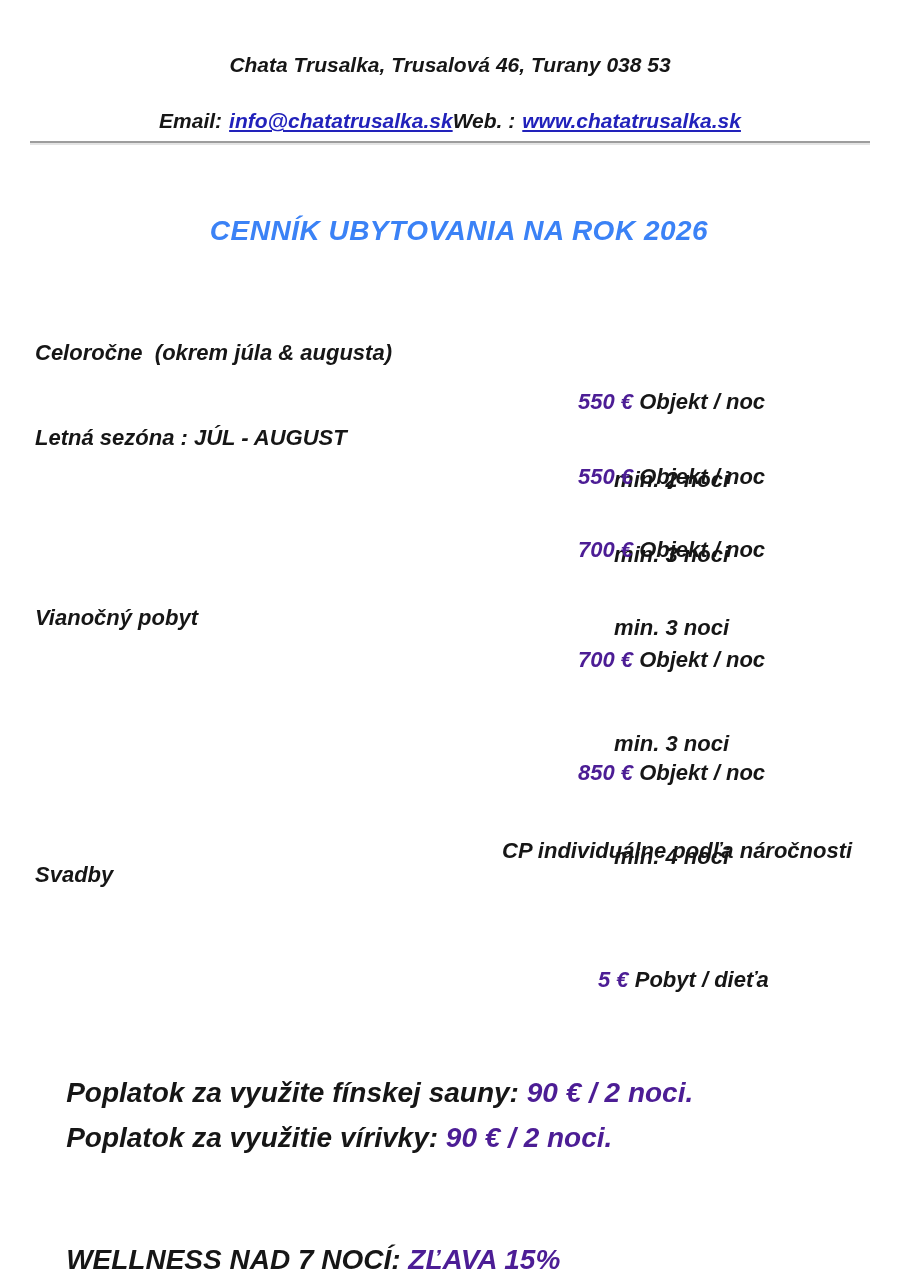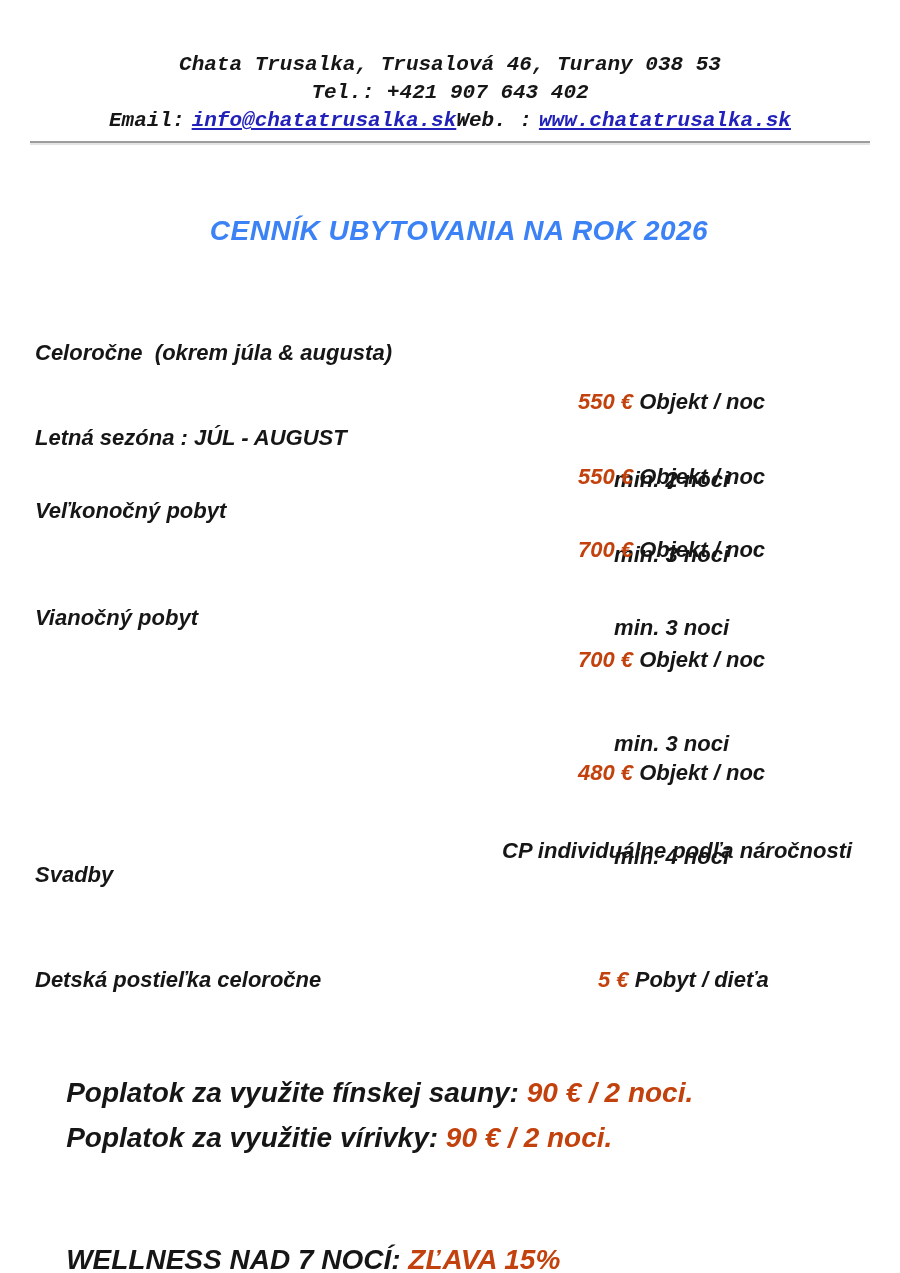--- a/index.html
+++ b/index.html
@@ -3,41 +3,40 @@
 <meta charset="utf-8">
 <style>
   html,body { margin:0; padding:0; background:#ffffff; }
   .page {
     position:relative; width:900px; height:1273px; background:#ffffff;
     font-family:"Liberation Sans", sans-serif; font-weight:700; font-style:italic;
     color:#161616; overflow:hidden;
   }
   .abs { position:absolute; }
   .center { left:0; width:100%; text-align:center; }
-  .serif { font-family:Liberation Mono, monospace; }
+  .serif { font-family:Liberation Sans, sans-serif; }
   .hline { font-size:21px; line-height:27px; }
   .rule { left:30px; width:840px; height:2px; background:#9d9d9d; box-shadow:0 2px 0 #e4e4e4; }
   .title { font-size:28px; color:#3b82f6; letter-spacing:0.5px;padding-left:9px; }
   .row-label { left:35px; font-size:22px; white-space:pre-wrap; }
   .price-block { left:578px; font-size:22px; line-height:26px; text-align:center; white-space:pre; }
   .note { font-size:22px; }
   .fee { left:35px; font-size:28px; white-space:pre-wrap; }
-  .red { color:#c2410c; }
+  .red { color:#4c1d95; }
   .link { color:#2222bb; text-decoration:underline; cursor:pointer; }
   .gap-sm { margin-left:7px; }
   .gap-md { }
 </style>
 </head>
 <body>
 
 <div class="page">
 
   <div class="abs center serif hline" style="top:51px">Chata Trusalka, Trusalová 46, Turany 038 53</div>
 
-  <div class="abs center serif hline" style="top:79px">Tel.: +421 907 643 402</div>
 
   <div class="abs center serif hline" style="top:107px">
     <span>Email:</span><a class="link gap-sm">info@chatatrusalka.sk</a><span class="gap-md">Web. :</span><a class="link gap-sm">www.chatatrusalka.sk</a>
   </div>
 
   <div class="abs rule" style="top:141px"></div>
 
   <div class="abs center title" style="top:215px">CENNÍK UBYTOVANIA NA ROK 2026</div>
 
   <div class="abs row-label" style="top:340px">Celoročne  (okrem júla &amp; augusta)</div>
@@ -45,41 +44,39 @@
     <div><span class="red">550 €</span> <span>Objekt / noc</span></div>
     <div>min. 2 noci</div>
   </div>
 
   <div class="abs row-label" style="top:425px">Letná sezóna : JÚL - AUGUST</div>
   <div class="abs price-block" style="top:412px">
     <div><span class="red">550 €</span> <span>Objekt / noc</span></div>
     <div>min. 3 noci</div>
   </div>
 
-  <div class="abs row-label" style="top:498px">Veľkonočný pobyt</div>
   <div class="abs price-block" style="top:485px">
     <div><span class="red">700 €</span> <span>Objekt / noc</span></div>
     <div>min. 3 noci</div>
   </div>
 
   <div class="abs row-label" style="top:605px">Vianočný pobyt</div>
   <div class="abs price-block" style="top:590px; line-height:28px">
     <div><span class="red">700 €</span> <span>Objekt / noc</span></div>
     <div>min. 3 noci</div>
   </div>
 
   <div class="abs price-block" style="top:703px; line-height:28px">
-    <div><span class="red">480 €</span> <span>Objekt / noc</span></div>
+    <div><span class="red">850 €</span> <span>Objekt / noc</span></div>
     <div>min. 4 noci</div>
   </div>
 
   <div class="abs note" style="left:502px; top:838px">CP individuálne podľa náročnosti</div>
   <div class="abs row-label" style="top:862px">Svadby</div>
 
-  <div class="abs row-label" style="top:967px">Detská postieľka celoročne</div>
   <div class="abs note" style="left:598px; top:967px">
     <span class="red">5 €</span> <span>Pobyt / dieťa</span>
   </div>
 
   <div class="abs fee" style="top:1045px">
     <span>Poplatok za využite fínskej sauny: </span><span class="red">90 € / 2 noci.</span>
   </div>
   <div class="abs fee" style="top:1090px">
     <span>Poplatok za využitie vírivky: </span><span class="red">90 € / 2 noci.</span>
   </div>

